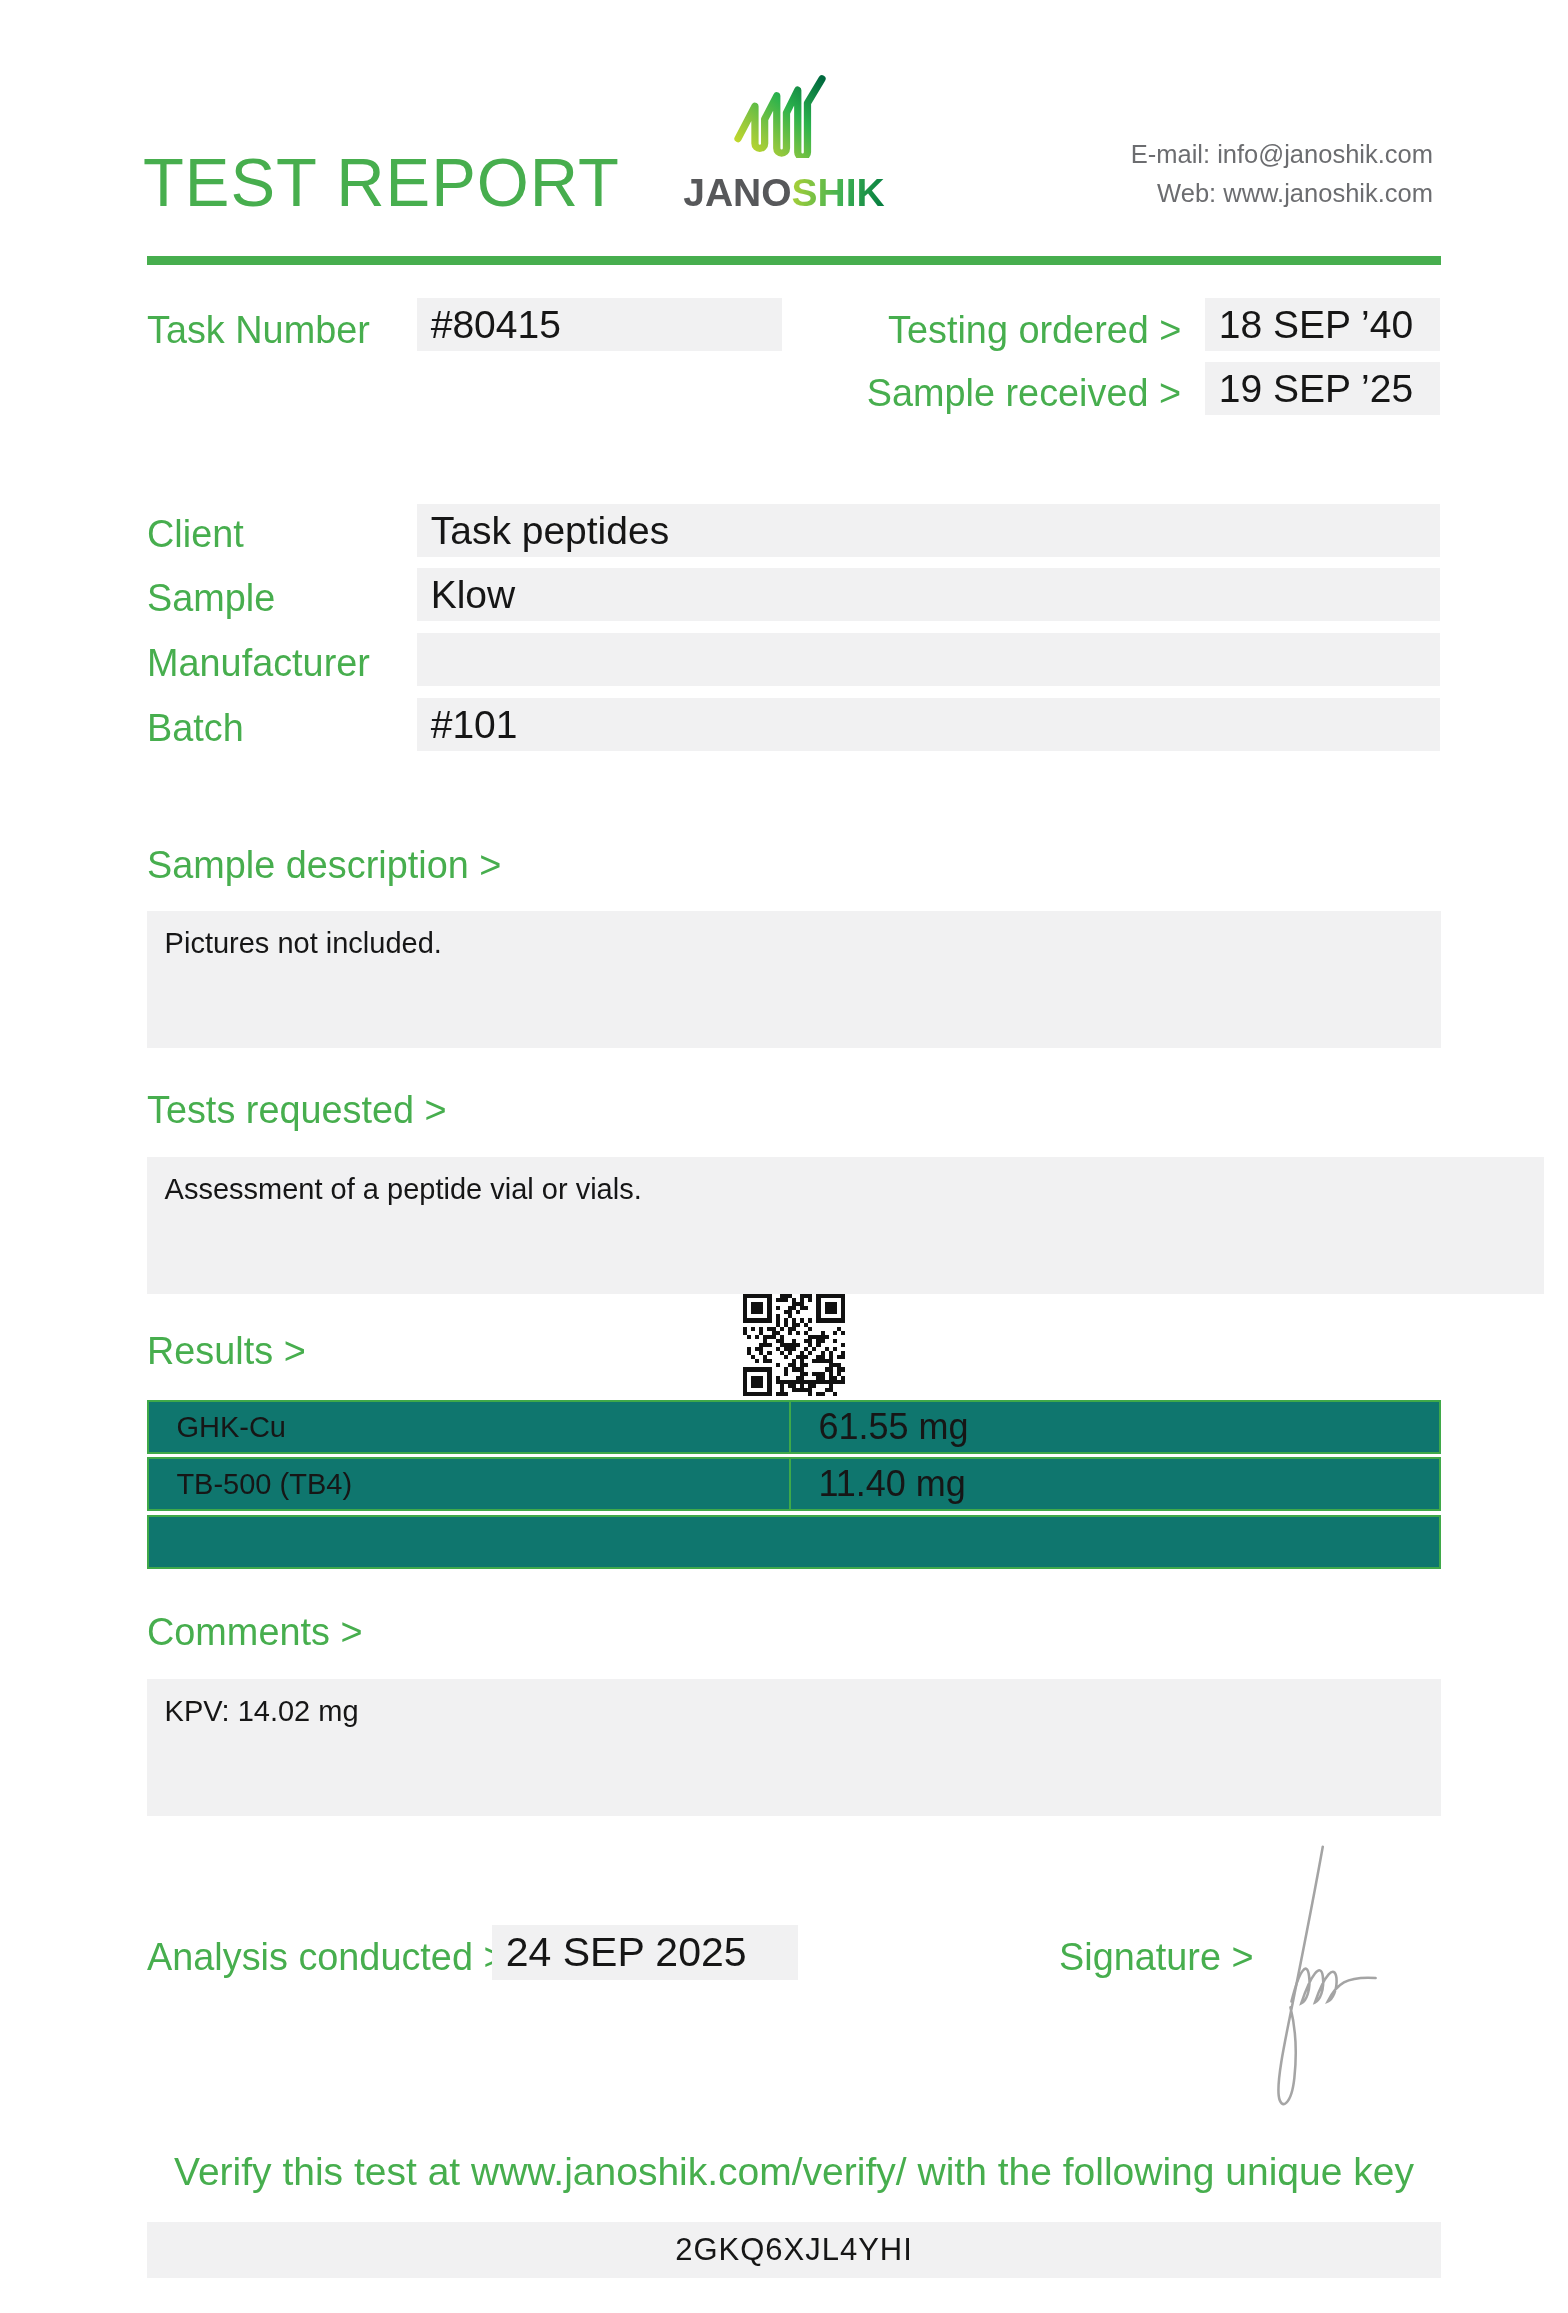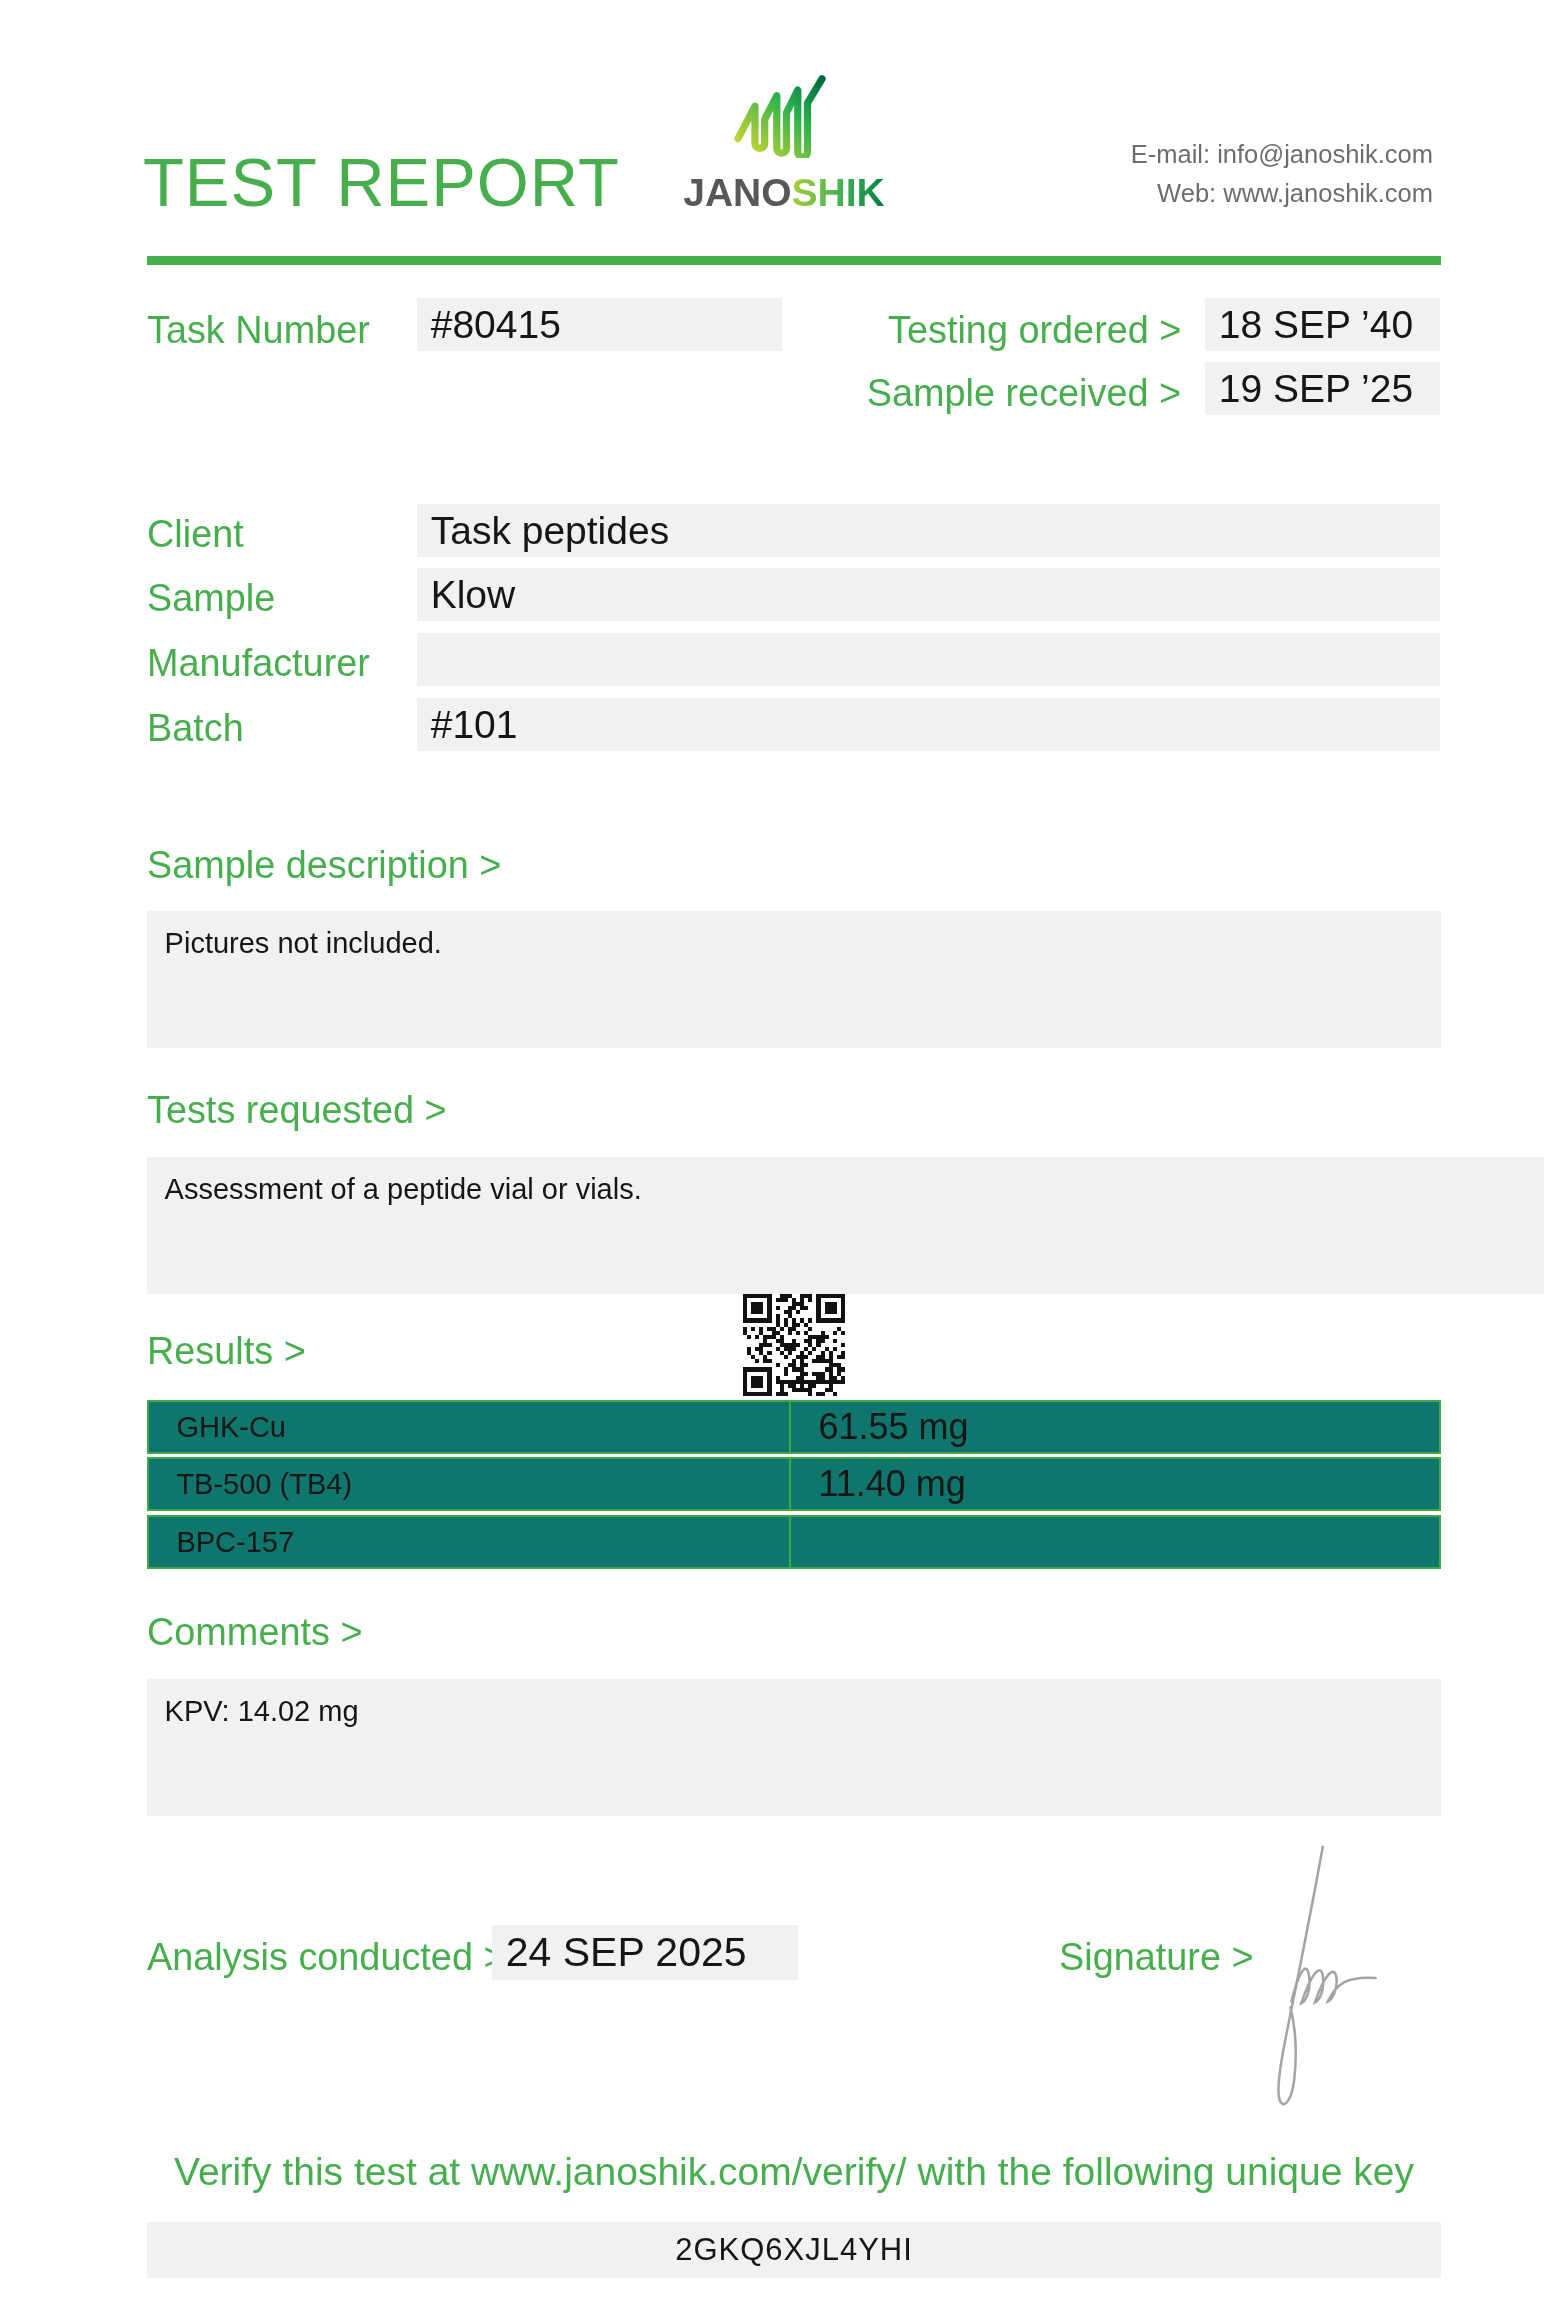--- a/index.html
+++ b/index.html
@@ -317,21 +317,20 @@
 
   <div class="abs trow" style="top:1400px;">
     <div class="c1">GHK-Cu</div>
     <div class="c2">61.55 mg</div>
   </div>
   <div class="abs trow" style="top:1457px;">
     <div class="c1">TB-500 (TB4)</div>
     <div class="c2">11.40 mg</div>
   </div>
   <div class="abs trow" style="top:1515px;">
-    <div class="c1">BPC-157</div>
   </div>
 
   <div class="abs glabel" style="left:147px;top:1610px;">Comments &gt;</div>
   <div class="abs gray-area" style="left:147px;top:1679px;width:1294px;height:137px;">
     <span>KPV: 14.02 mg</span>
   </div>
 
   <div class="abs glabel" style="left:147px;top:1935px;">Analysis conducted &gt;</div>
   <div class="abs vbox" style="left:492px;top:1925px;width:306px;height:55px;font-size:41px;">24 SEP 2025</div>
 

